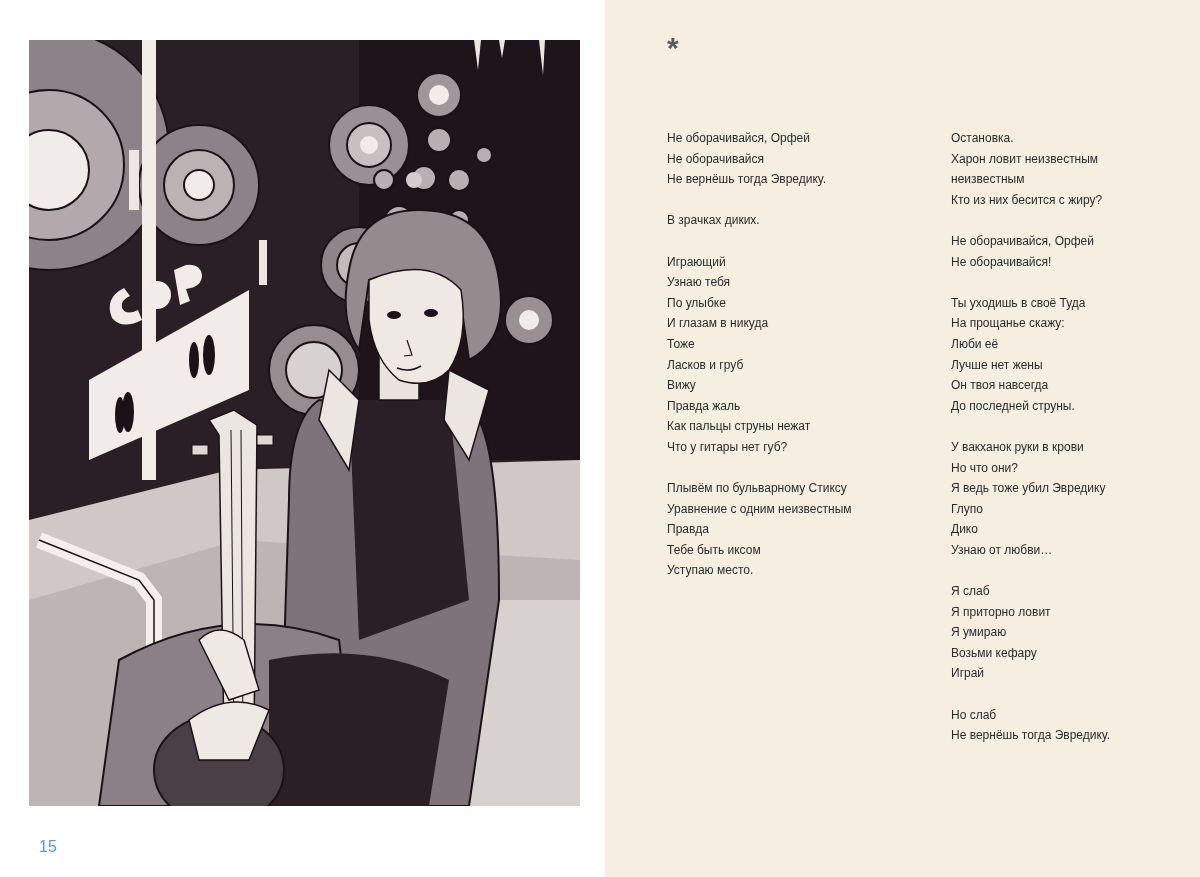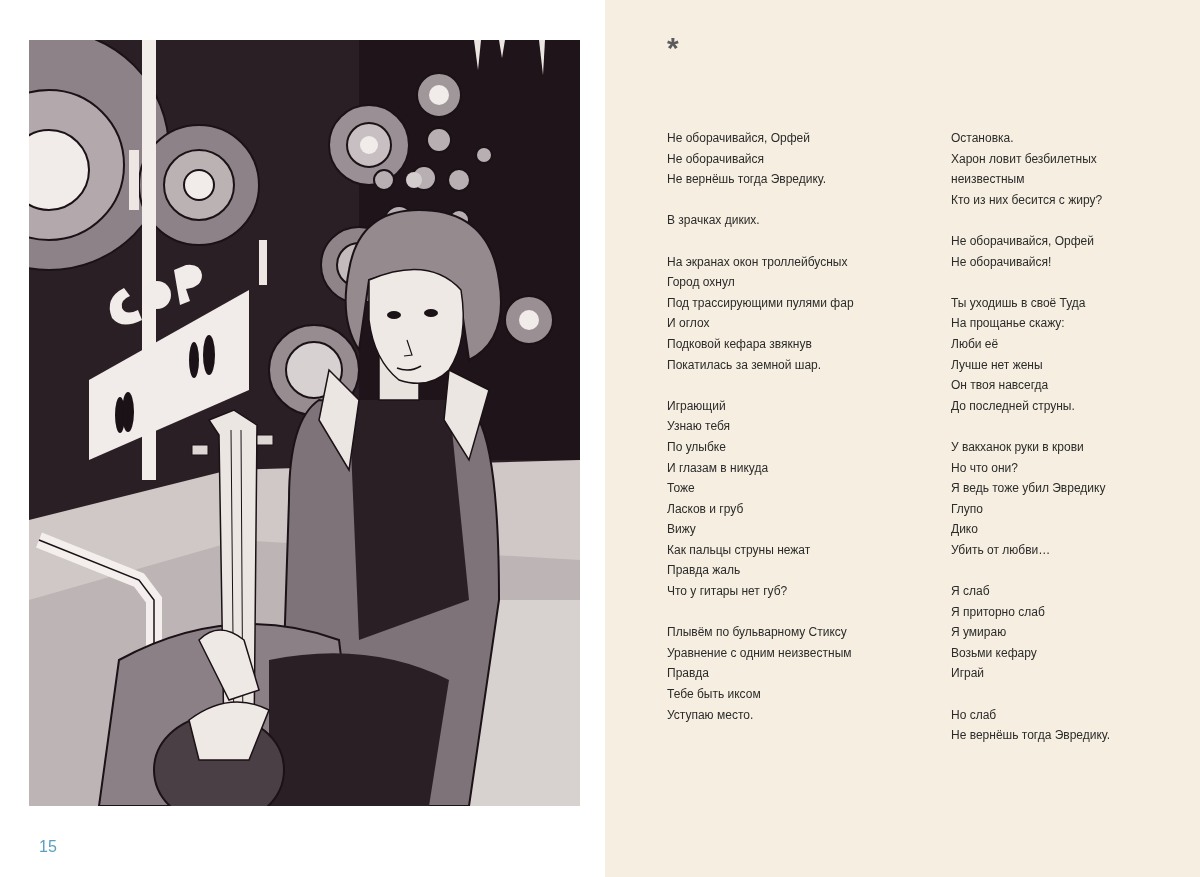--- a/index.html
+++ b/index.html
@@ -128,52 +128,44 @@
   <div class="column col-left">
     <div class="stanza">
       <span class="line">Не оборачивайся, Орфей</span>
       <span class="line">Не оборачивайся</span>
       <span class="line">Не вернёшь тогда Эвредику.</span>
     </div>
     <div class="stanza">
       <span class="line">В зрачках диких.</span>
     </div>
     <div class="stanza">
-      <span class="line">На экранах окон троллейбусных</span>
-      <span class="line">Город охнул</span>
-      <span class="line">Под трассирующими пулями фар</span>
-      <span class="line">И оглох</span>
-      <span class="line">Подковой кефара звякнув</span>
-      <span class="line">Покатилась за земной шар.</span>
-    </div>
-    <div class="stanza">
       <span class="line">Играющий</span>
       <span class="line">Узнаю тебя</span>
       <span class="line">По улыбке</span>
       <span class="line">И глазам в никуда</span>
       <span class="line">Тоже</span>
       <span class="line">Ласков и груб</span>
       <span class="line">Вижу</span>
+      <span class="line">Правда жаль</span>
       <span class="line">Как пальцы струны нежат</span>
-      <span class="line">Правда жаль</span>
       <span class="line">Что у гитары нет губ?</span>
     </div>
     <div class="stanza">
       <span class="line">Плывём по бульварному Стиксу</span>
       <span class="line">Уравнение с одним неизвестным</span>
       <span class="line">Правда</span>
       <span class="line">Тебе быть иксом</span>
       <span class="line">Уступаю место.</span>
     </div>
   </div>
 
   <div class="column col-right">
     <div class="stanza">
       <span class="line">Остановка.</span>
-      <span class="line">Харон ловит безбилетных</span>
+      <span class="line">Харон ловит неизвестным</span>
       <span class="line">неизвестным</span>
       <span class="line">Кто из них бесится с жиру?</span>
     </div>
     <div class="stanza">
       <span class="line">Не оборачивайся, Орфей</span>
       <span class="line">Не оборачивайся!</span>
     </div>
     <div class="stanza">
       <span class="line">Ты уходишь в своё Туда</span>
       <span class="line">На прощанье скажу:</span>
@@ -181,25 +173,25 @@
       <span class="line">Лучше нет жены</span>
       <span class="line">Он твоя навсегда</span>
       <span class="line">До последней струны.</span>
     </div>
     <div class="stanza">
       <span class="line">У вакханок руки в крови</span>
       <span class="line">Но что они?</span>
       <span class="line">Я ведь тоже убил Эвредику</span>
       <span class="line">Глупо</span>
       <span class="line">Дико</span>
-      <span class="line">Убить от любви…</span>
+      <span class="line">Узнаю от любви…</span>
     </div>
     <div class="stanza">
       <span class="line">Я слаб</span>
-      <span class="line">Я приторно слаб</span>
+      <span class="line">Я приторно ловит</span>
       <span class="line">Я умираю</span>
       <span class="line">Возьми кефару</span>
       <span class="line">Играй</span>
     </div>
     <div class="stanza">
       <span class="line">Но слаб</span>
       <span class="line">Не вернёшь тогда Эвредику.</span>
     </div>
   </div>
 </div>

